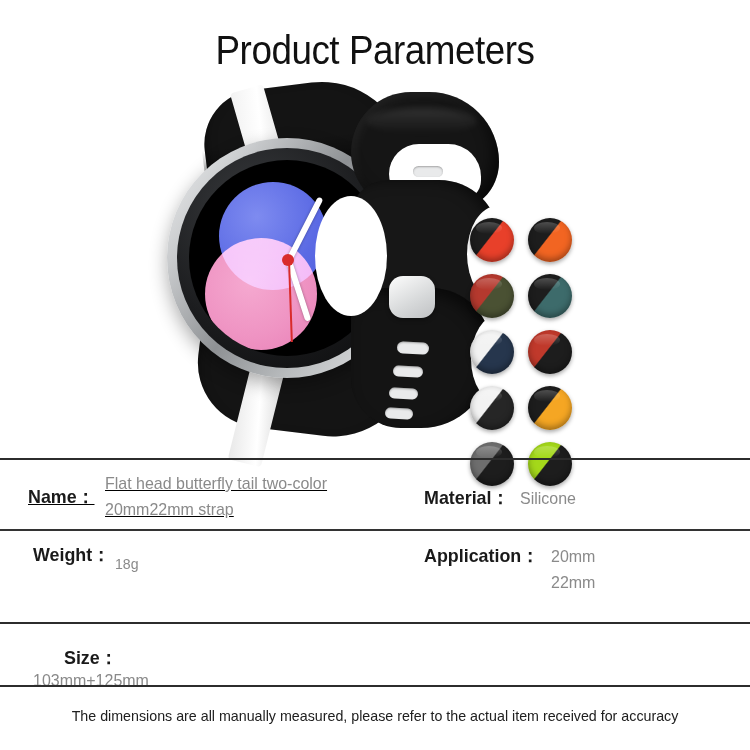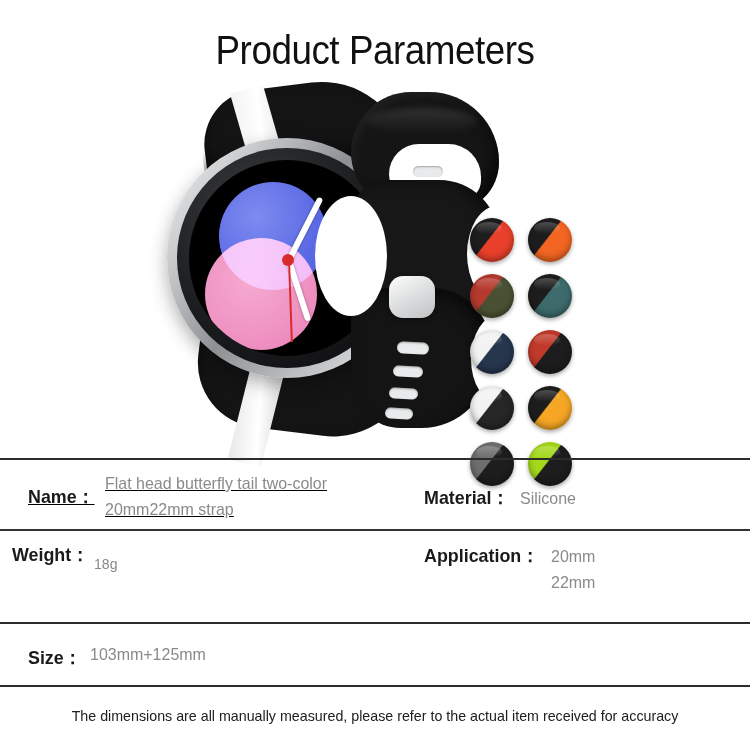--- a/index.html
+++ b/index.html
@@ -308,38 +308,38 @@
 </div>
 <div class="cell" style="left:424px;top:485px;">
   <div class="row-flex" style="align-items:baseline;">
     <span class="lbl">Material：</span>
     <span class="val" style="margin-left:5px;">Silicone</span>
   </div>
 </div>
 
 <div class="rule thin" style="top:529px;"></div>
 
-<div class="cell" style="left:12px;top:542px;text-align:center;">
+<div class="cell" style="left:33px;top:542px;text-align:center;">
   <div class="row-flex" style="align-items:flex-end;">
     <span class="lbl">Weight：</span>
     <span class="val" style="font-size:15px;position:relative;top:4px;">18g</span>
   </div>
 </div>
 <div class="cell" style="left:424px;top:543px;text-align:center;">
   <div class="row-flex">
     <span class="lbl">Application：</span>
     <span class="val-block" style="margin-left:5px;margin-top:1px;white-space:pre-line;">20mm
 22mm</span>
   </div>
 </div>
 
 <div class="rule" style="top:622px;"></div>
 
 <div class="cell" style="left:28px;top:645px;">
-  <div class="row-flex" style="align-items:flex-start;">
+  <div class="row-flex" style="align-items:center;flex-direction:column;">
     <span class="lbl">Size：</span>
     <span class="val" style="margin-left:5px;">103mm+125mm</span>
   </div>
 </div>
 
 <div class="rule" style="top:685px;"></div>
 
 <div class="footer-note">The dimensions are all manually measured, please refer to the actual item received for accuracy</div>
 
 </body></html>

